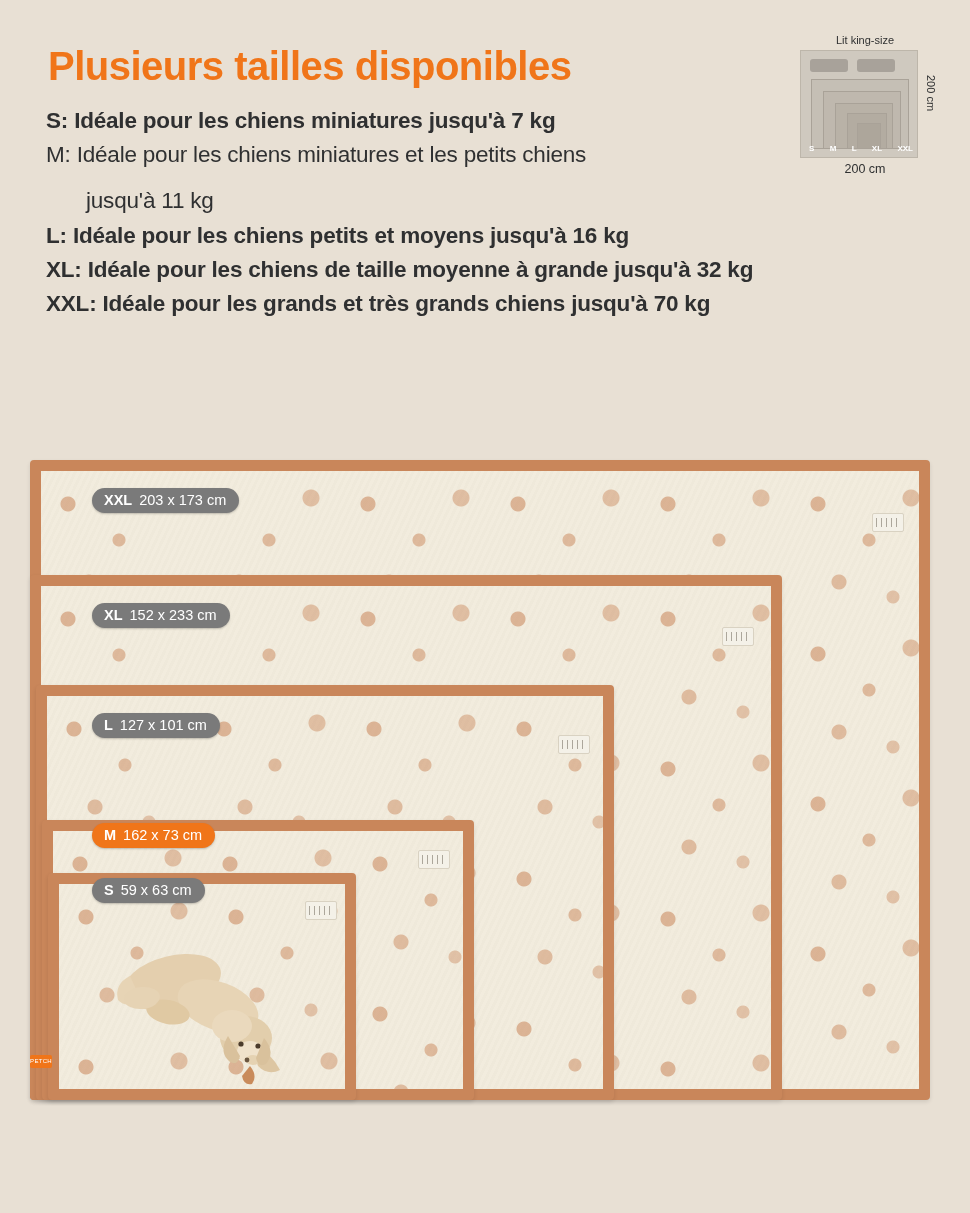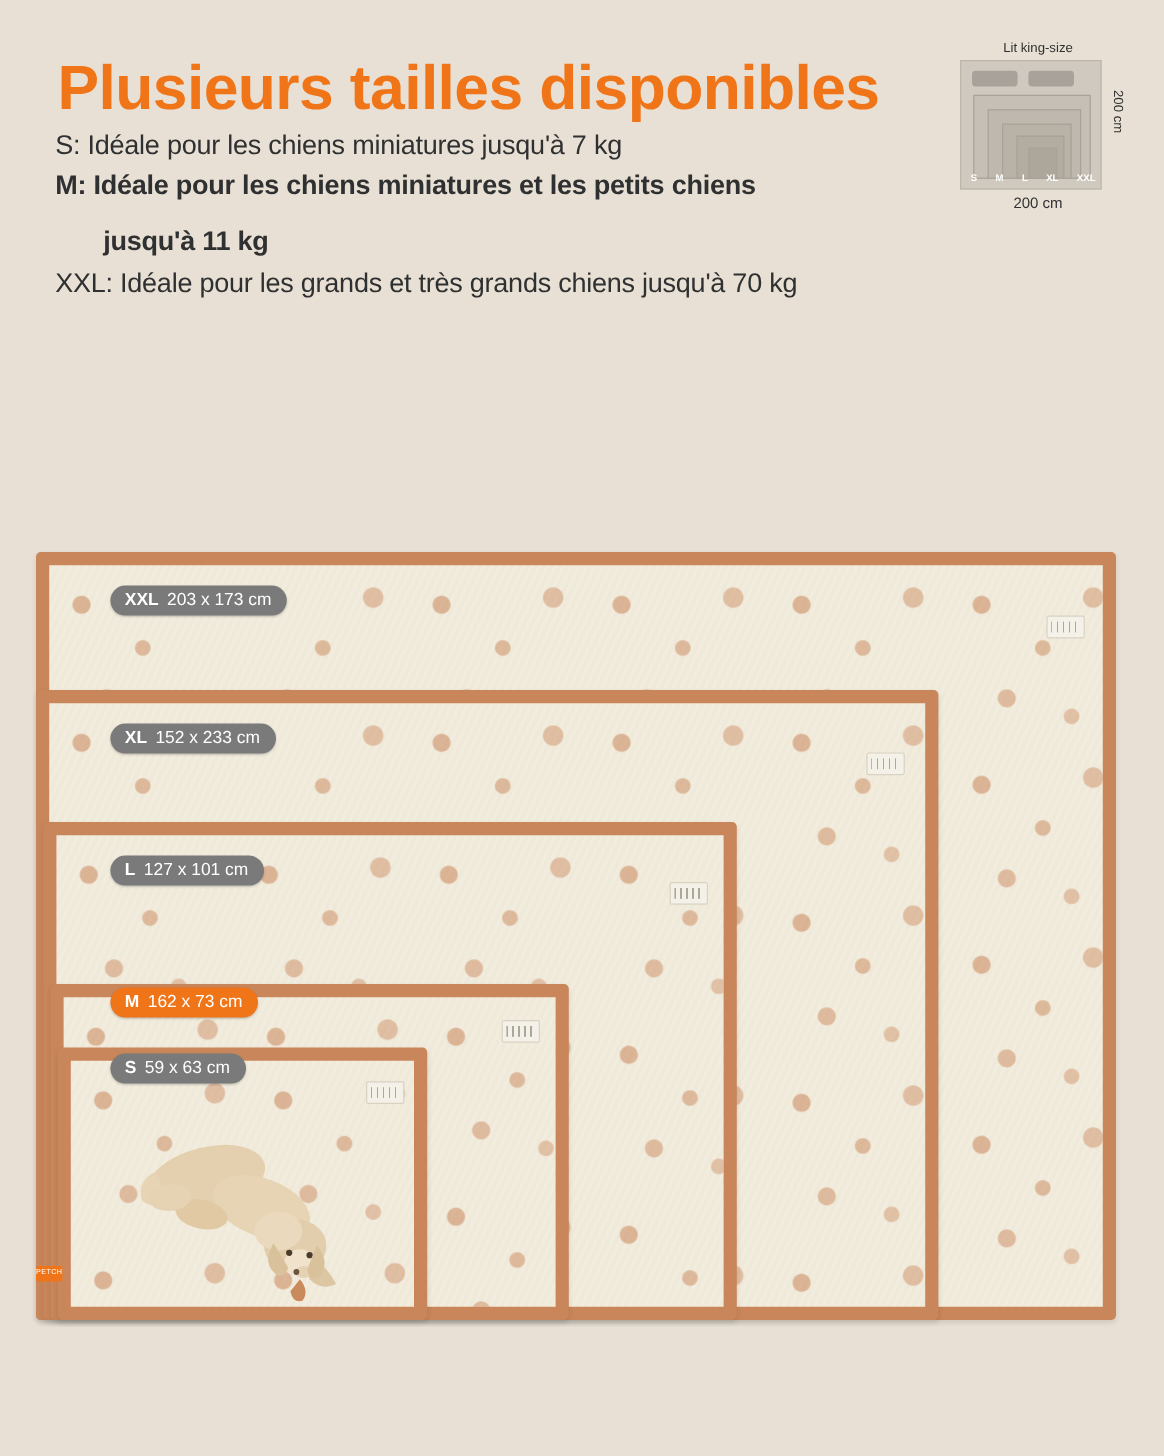--- a/index.html
+++ b/index.html
@@ -13,39 +13,40 @@
     font-family: "Liberation Sans", sans-serif;
     overflow: hidden;
     position: relative;
   }
 
   
   .headline {
     position: absolute;
     left: 48px;
     top: 44px;
-    font-size: 52px;
+    font-size: 40px;
     font-weight: bold;
     color: #f07519;
     letter-spacing: -0.5px;
   }
   .size-lines {
     position: absolute;
     left: 46px;
     top: 104px;
     width: 880px;
   }
   .size-line {
     font-size: 22.5px;
     color: #2f3031;
     line-height: 1.52;
     letter-spacing: -0.2px;
+    font-weight: bold;
   }
   .size-line.bold {
-    font-weight: bold;
+    font-weight: normal;
   }
   .size-line .indent {
     display: block;
     padding-left: 40px;
     margin-top: 12px;
   }
 
   
   .bed-diagram {
     position: absolute;
@@ -231,20 +232,26 @@
 
 <div class="headline">Plusieurs tailles disponibles</div>
 
 <div class="size-lines">
   <div class="size-line">
     <span>S: Idéale pour les chiens miniatures jusqu'à 7 kg</span>
   </div>
   <div class="size-line bold">
     <span>M: Idéale pour les chiens miniatures et les petits chiens</span>
     <span class="indent">jusqu'à 11 kg</span>
+  </div>
+  <div class="size-line">
+    <span>L: Idéale pour les chiens petits et moyens jusqu'à 16 kg</span>
+  </div>
+  <div class="size-line">
+    <span>XL: Idéale pour les chiens de taille moyenne à grande jusqu'à 32 kg</span>
   </div>
   <div class="size-line">
     <span>XXL: Idéale pour les grands et très grands chiens jusqu'à 70 kg</span>
   </div>
 </div>
 
 <div class="bed-diagram">
   <div class="bed-caption-top">Lit king-size</div>
   <div class="bed-box">
     <div class="pillow p1"></div>

